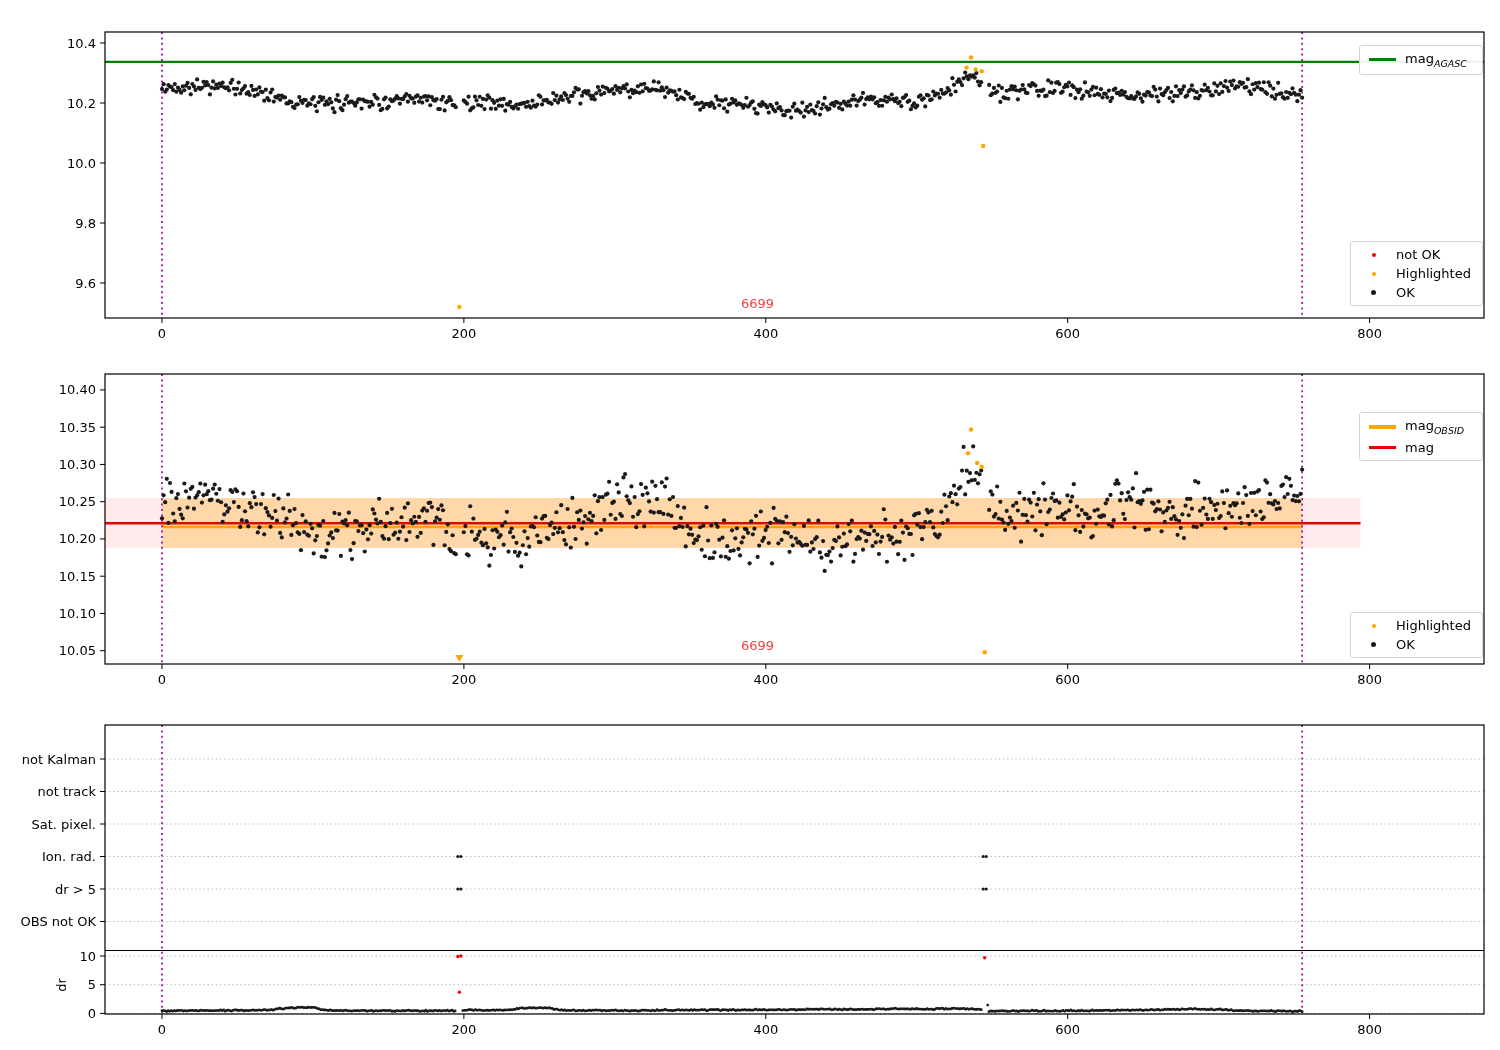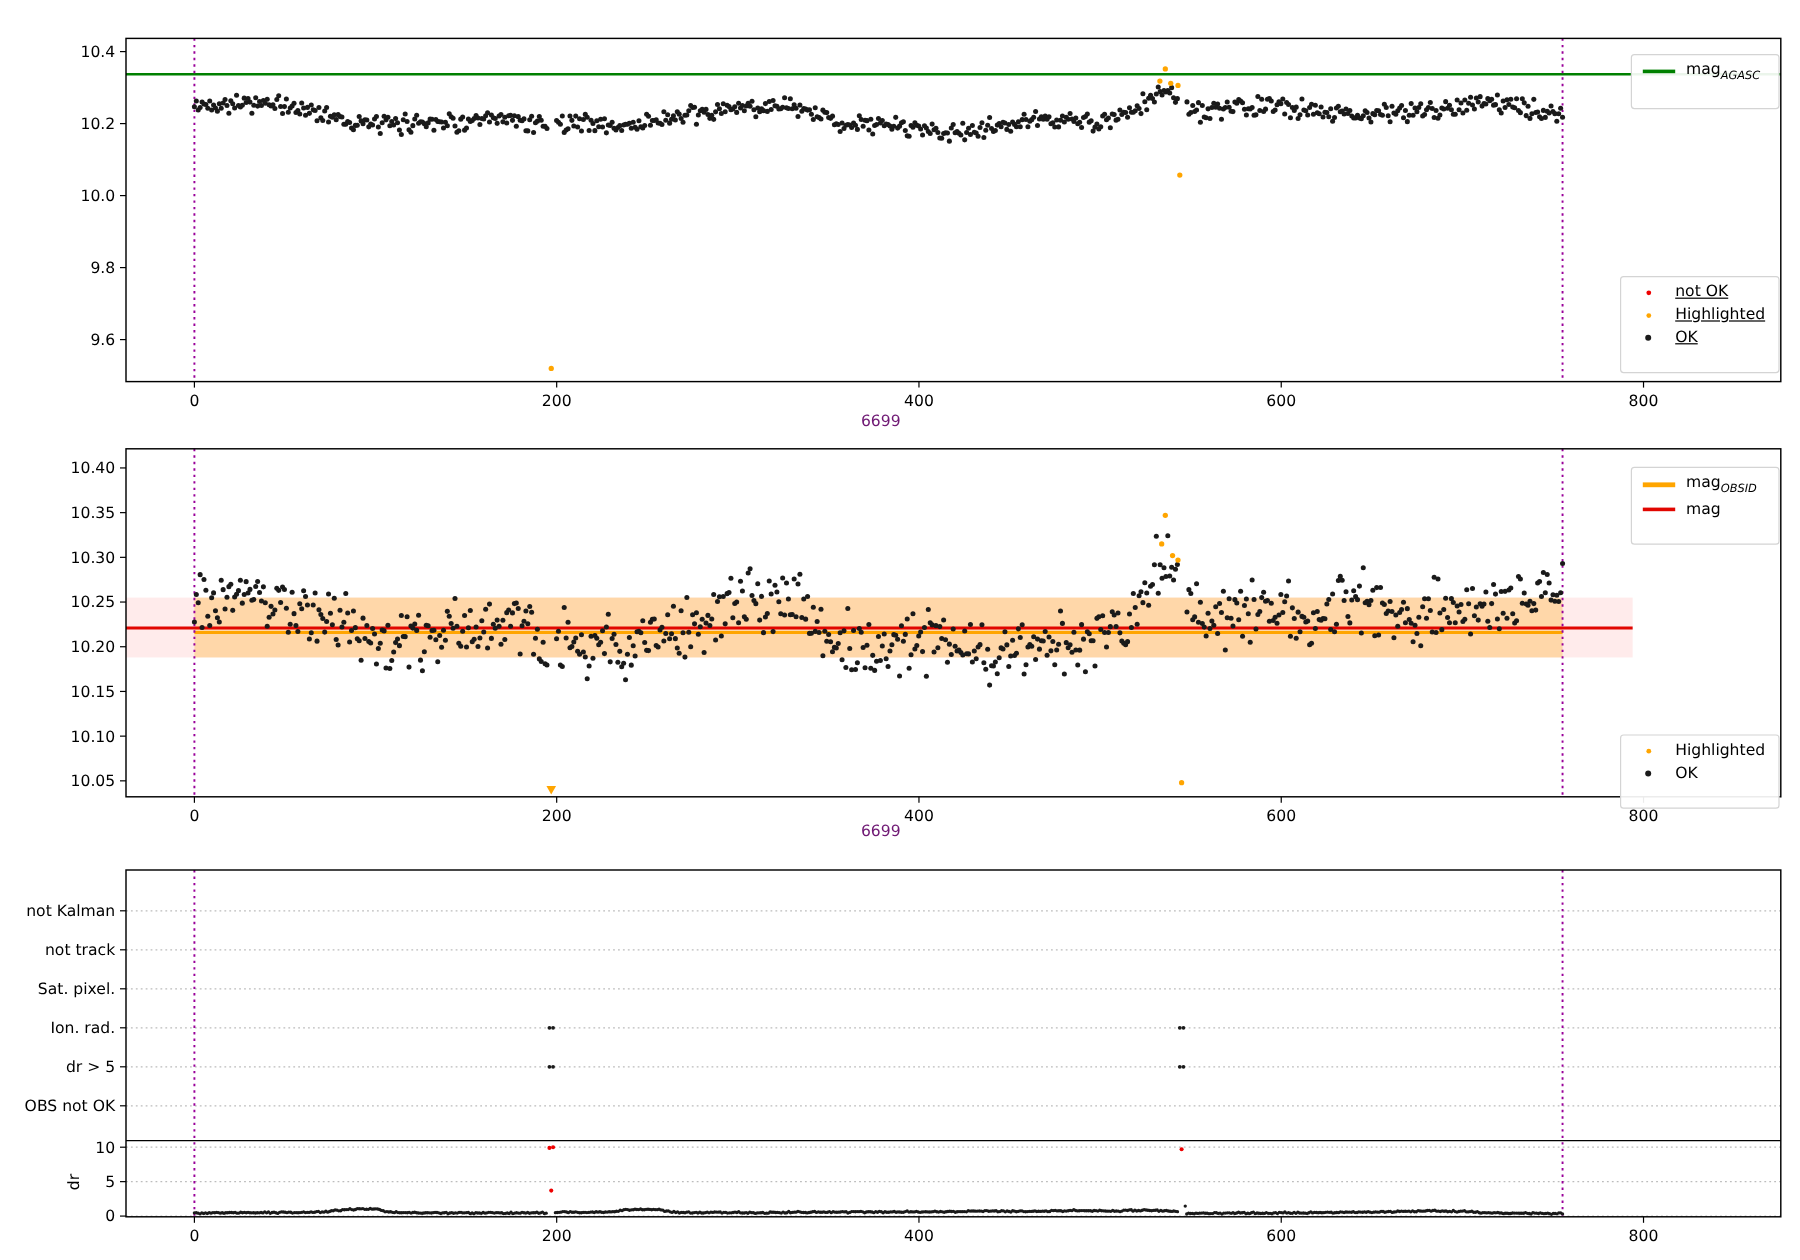--- a/index.html
+++ b/index.html
@@ -1,22 +1,22 @@
 <!DOCTYPE html>
 <html><head>
 <meta charset="utf-8">
 <style>
   html,body{margin:0;padding:0;background:#fff;}
   .figure{position:relative;width:1500px;height:1050px;background:#fff;
           font-family:"DejaVu Sans","Liberation Sans",sans-serif;color:#000;overflow:hidden;}
   svg{position:absolute;left:0;top:0;}
   .title{position:absolute;left:105px;width:1379px;text-align:center;font-size:15px;color:#000;}
-  .annot{position:absolute;width:80px;text-align:center;font-size:13px;color:#701a75;margin-top:48px;}
+  .annot{position:absolute;width:80px;text-align:right;font-size:13px;color:#ef4444;}
   .legend{position:absolute;background:rgba(255,255,255,.92);border:1px solid #d4d4d4;
-          border-radius:3px;padding:5px 10px 21px 9px;font-size:13px;display:flex;
+          border-radius:3px;padding:5px 10px 5px 9px;font-size:13px;display:flex;
           flex-direction:column;gap:4px;}
   .lrow{display:flex;align-items:center;gap:9px;white-space:nowrap;}
   .lswatch{width:27px;display:flex;justify-content:center;align-items:center;flex:0 0 27px;}
   .lline{width:27px;height:3px;}
   .lline.thick{height:4px;}
   .ldot{width:5px;height:5px;border-radius:50%;}
   .ldot.small{width:4px;height:4px;}
   sub.sv{font-style:italic;font-size:9.5px;}
 </style>
 </head>
@@ -2303,42 +2303,42 @@
 
   <div class="legend" style="top:45px;right:17px;width:103px;">
     <div class="lrow">
       <span class="lswatch">
           <span class="lline" style="background:#008000;"></span>
         </span>
       <span><span>mag</span><sub class="sv">AGASC</sub></span>
     </div>
   </div>
 
-  <div class="legend" style="top:230px;right:17px;width:112px;text-decoration:underline;">
+  <div class="legend" style="top:241px;right:17px;width:112px;">
     <div class="lrow">
       <span class="lswatch">
           <span class="ldot small" style="background:#ee0000;"></span>
         </span>
       <span>not OK</span>
     </div>
     <div class="lrow">
       <span class="lswatch">
           <span class="ldot small" style="background:#ffa500;"></span>
         </span>
       <span>Highlighted</span>
     </div>
     <div class="lrow">
       <span class="lswatch">
           <span class="ldot" style="background:#1a1a1a;"></span>
         </span>
       <span>OK</span>
     </div>
   </div>
 
-  <div class="legend" style="top:389px;right:17px;width:103px;">
+  <div class="legend" style="top:412px;right:17px;width:103px;">
     <div class="lrow">
       <span class="lswatch">
           <span class="lline thick" style="background:#ffa500;"></span>
         </span>
       <span><span>mag</span><sub class="sv">OBSID</sub></span>
     </div>
     <div class="lrow">
       <span class="lswatch">
           <span class="lline" style="background:#e10600;"></span>
         </span>

